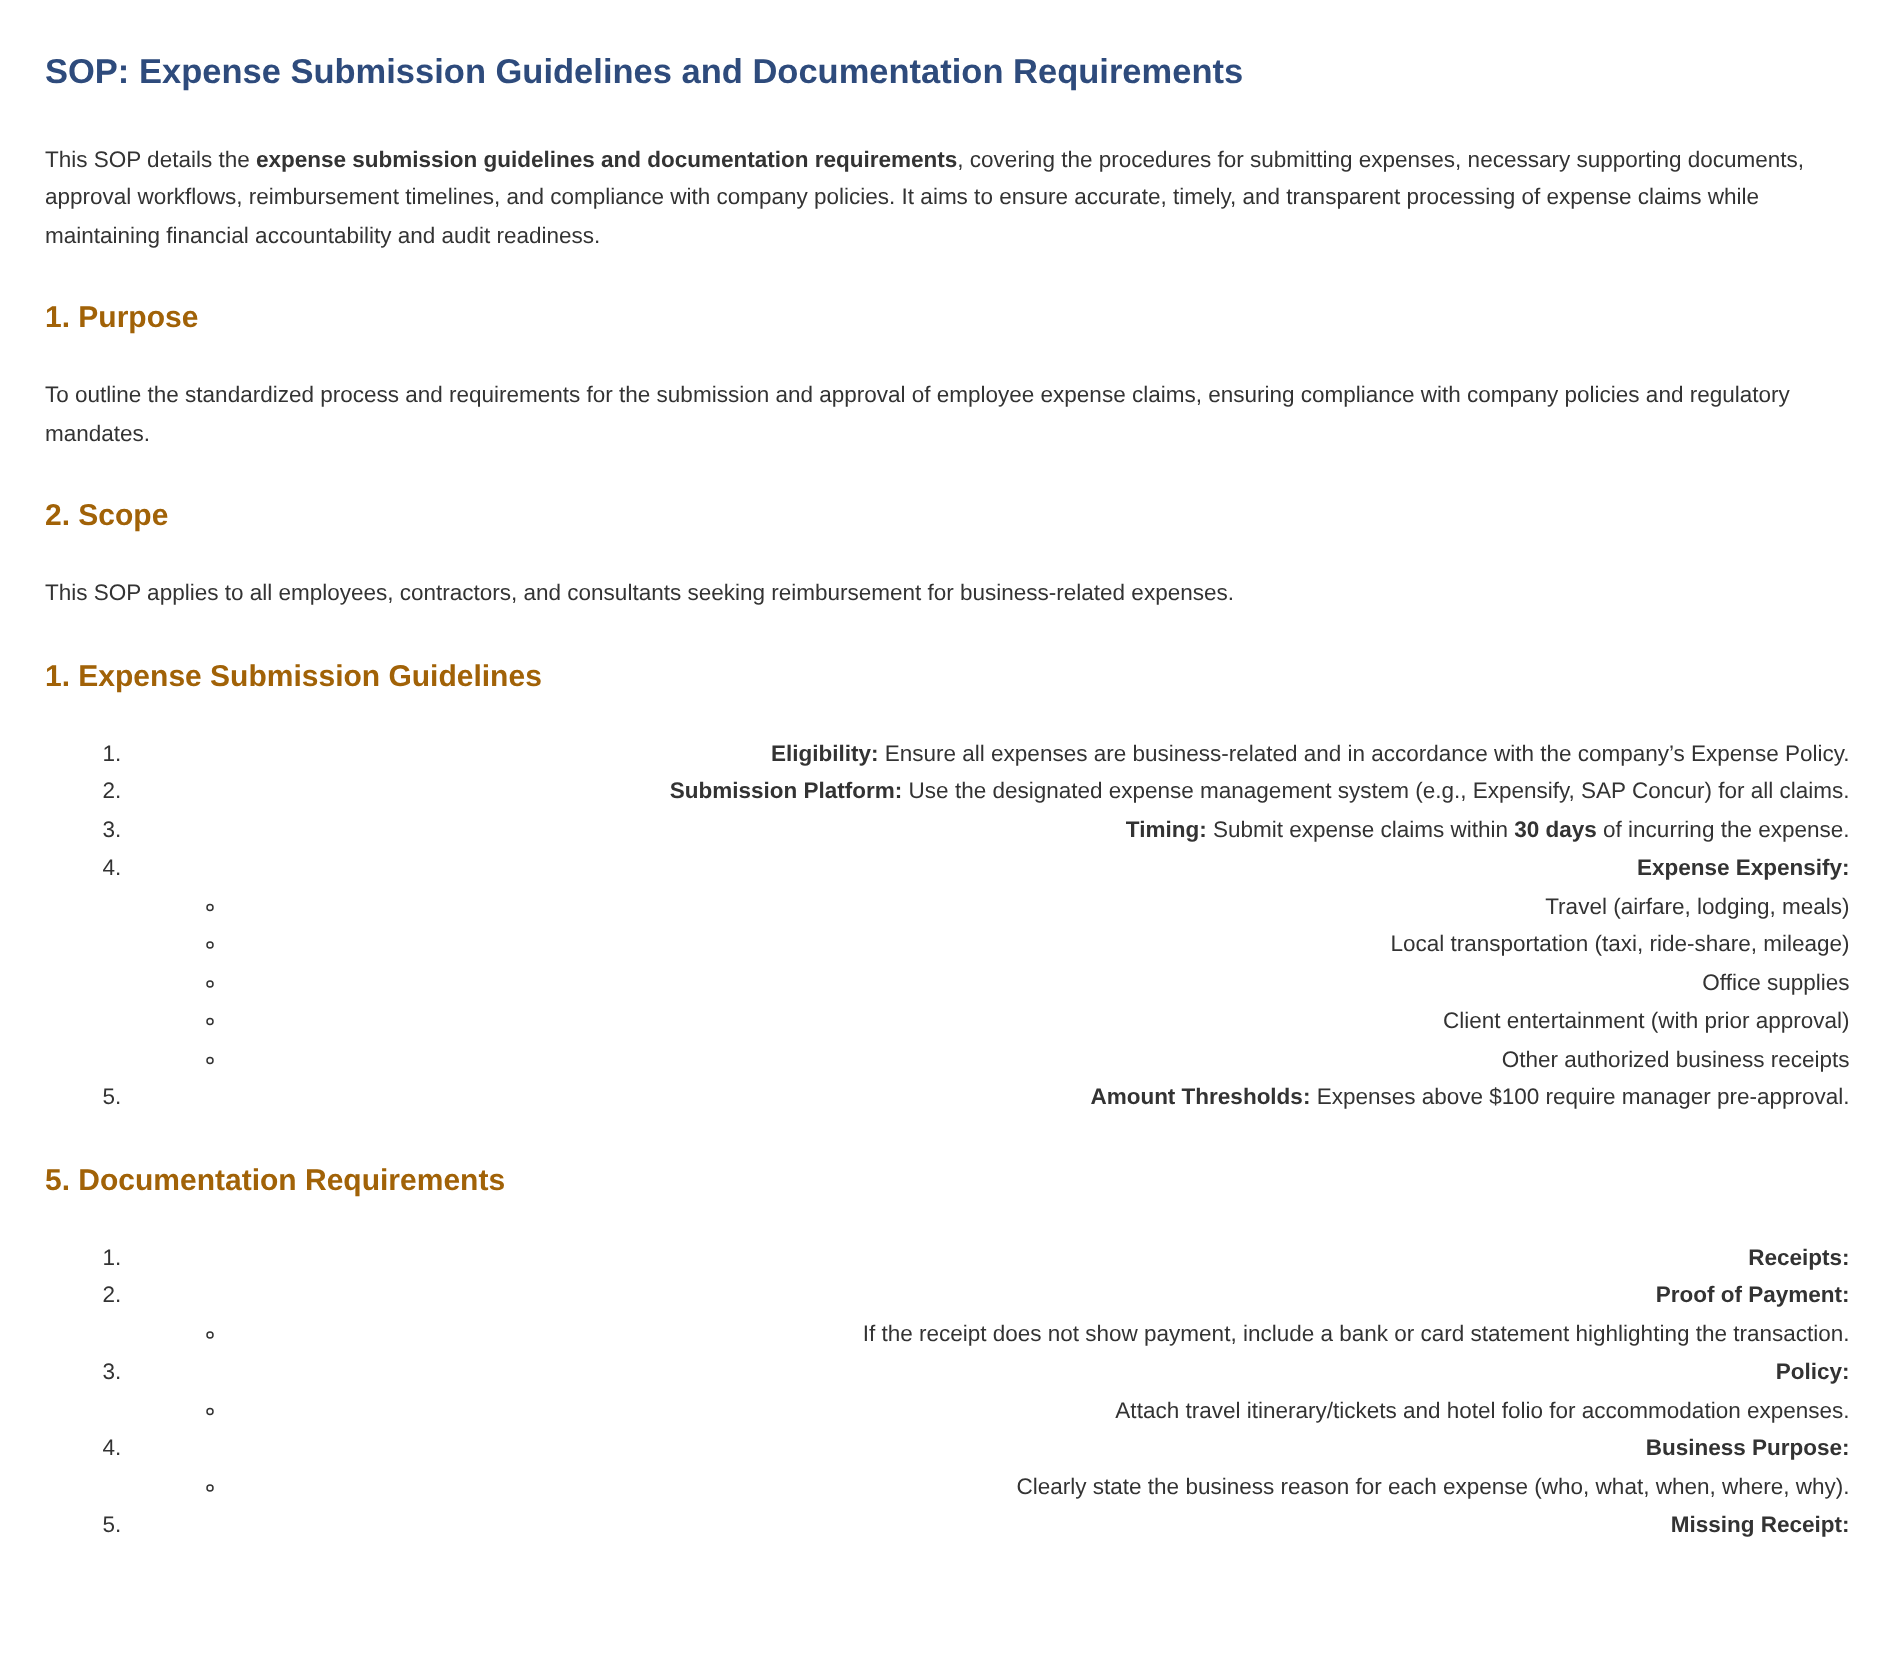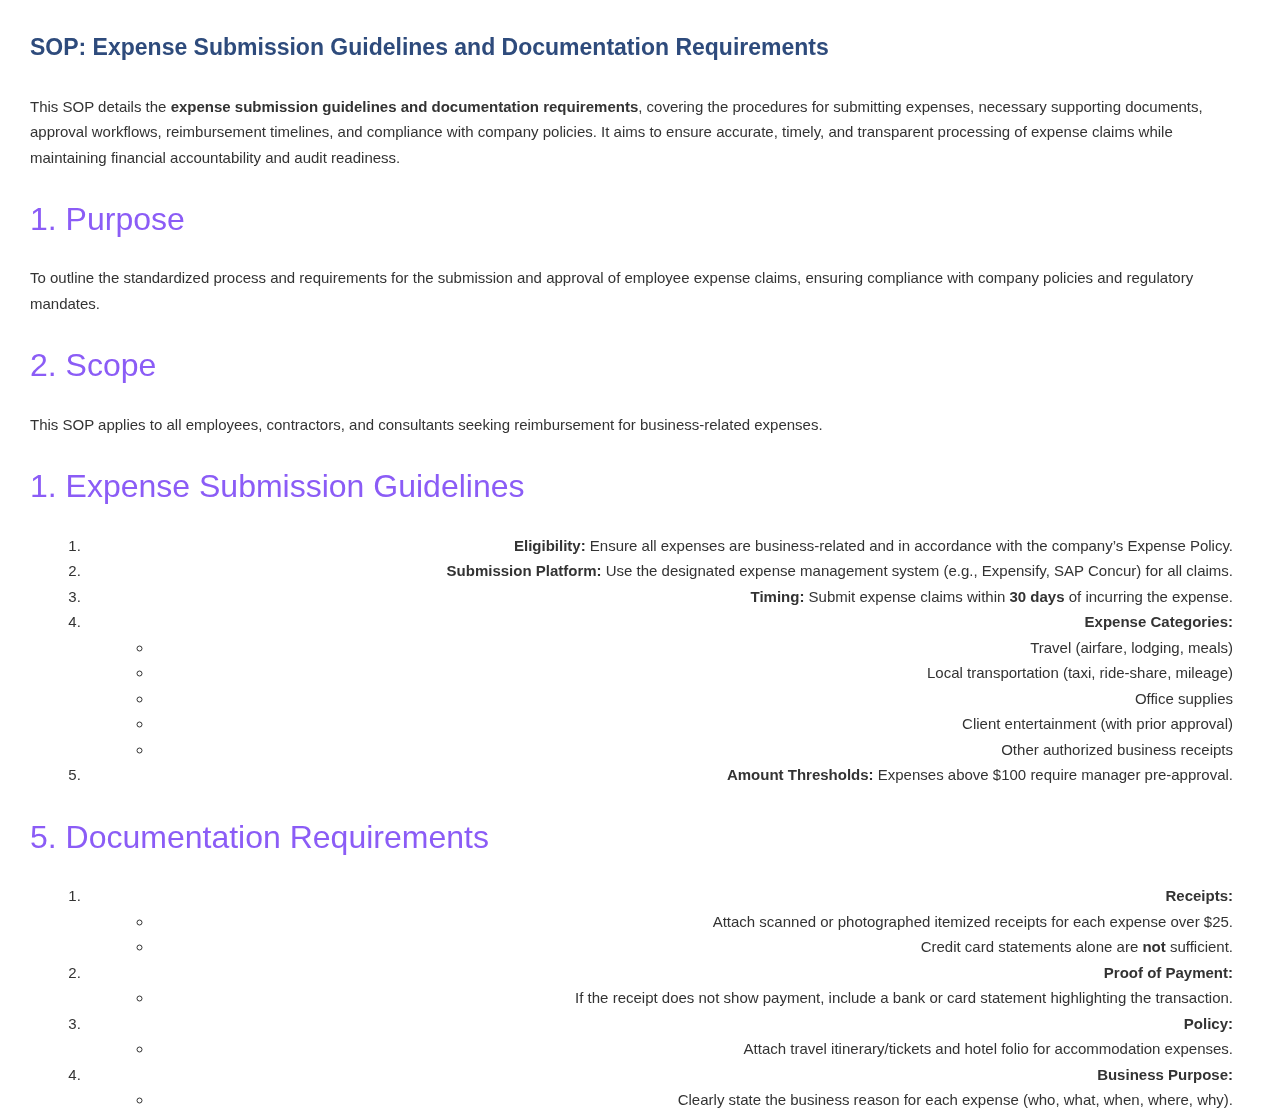--- a/index.html
+++ b/index.html
@@ -22,24 +22,24 @@
     overflow: hidden;
   }
   h1 {
     font-size: 23px;
     line-height: 1.2;
     font-weight: bold;
     color: #2e4b7c;
     margin: 0 0 32px 0;
   }
   h2 {
-    font-size: 32px;
+    font-size: 20px;
     line-height: 1.2;
-    font-weight: normal;
-    color: #8b5cf6;
+    font-weight: bold;
+    color: #a16207;
     margin: 30px 0 27px 0;
   }
   p {
     margin: 16px 0;
   }
   ol.doc-list {
     margin: 16px 0;
     padding-left: 55px;
     list-style-type: decimal;
   }
@@ -77,38 +77,35 @@
     <h2>2. Scope</h2>
     <p>This SOP applies to all employees, contractors, and consultants seeking reimbursement for business-related expenses.</p>
   </section>
 
   <section>
     <h2>1. Expense Submission Guidelines</h2>
     <ol class="doc-list">
         <li><b>Eligibility:</b> Ensure all expenses are business-related and in accordance with the company’s Expense Policy.</li>
         <li><b>Submission Platform:</b> Use the designated expense management system (e.g., Expensify, SAP Concur) for all claims.</li>
         <li><b>Timing:</b> Submit expense claims within <b>30 days</b> of incurring the expense.</li>
-        <li><b>Expense Categories:</b><ul class="sub-list">
+        <li><b>Expense Expensify:</b><ul class="sub-list">
             <li>Travel (airfare, lodging, meals)</li>
             <li>Local transportation (taxi, ride-share, mileage)</li>
             <li>Office supplies</li>
             <li>Client entertainment (with prior approval)</li>
             <li>Other authorized business receipts</li>
           </ul></li>
         <li><b>Amount Thresholds:</b> Expenses above $100 require manager pre-approval.</li>
       </ol>
   </section>
 
   <section>
     <h2>5. Documentation Requirements</h2>
     <ol class="doc-list">
-        <li><b>Receipts:</b><ul class="sub-list">
-            <li>Attach scanned or photographed itemized receipts for each expense over $25.</li>
-            <li>Credit card statements alone are <b>not</b> sufficient.</li>
-          </ul></li>
+        <li><b>Receipts:</b></li>
         <li><b>Proof of Payment:</b><ul class="sub-list">
             <li>If the receipt does not show payment, include a bank or card statement highlighting the transaction.</li>
           </ul></li>
         <li><b>Policy:</b><ul class="sub-list">
             <li>Attach travel itinerary/tickets and hotel folio for accommodation expenses.</li>
           </ul></li>
         <li><b>Business Purpose:</b><ul class="sub-list">
             <li>Clearly state the business reason for each expense (who, what, when, where, why).</li>
           </ul></li>
         <li><b>Missing Receipt:</b></li>

